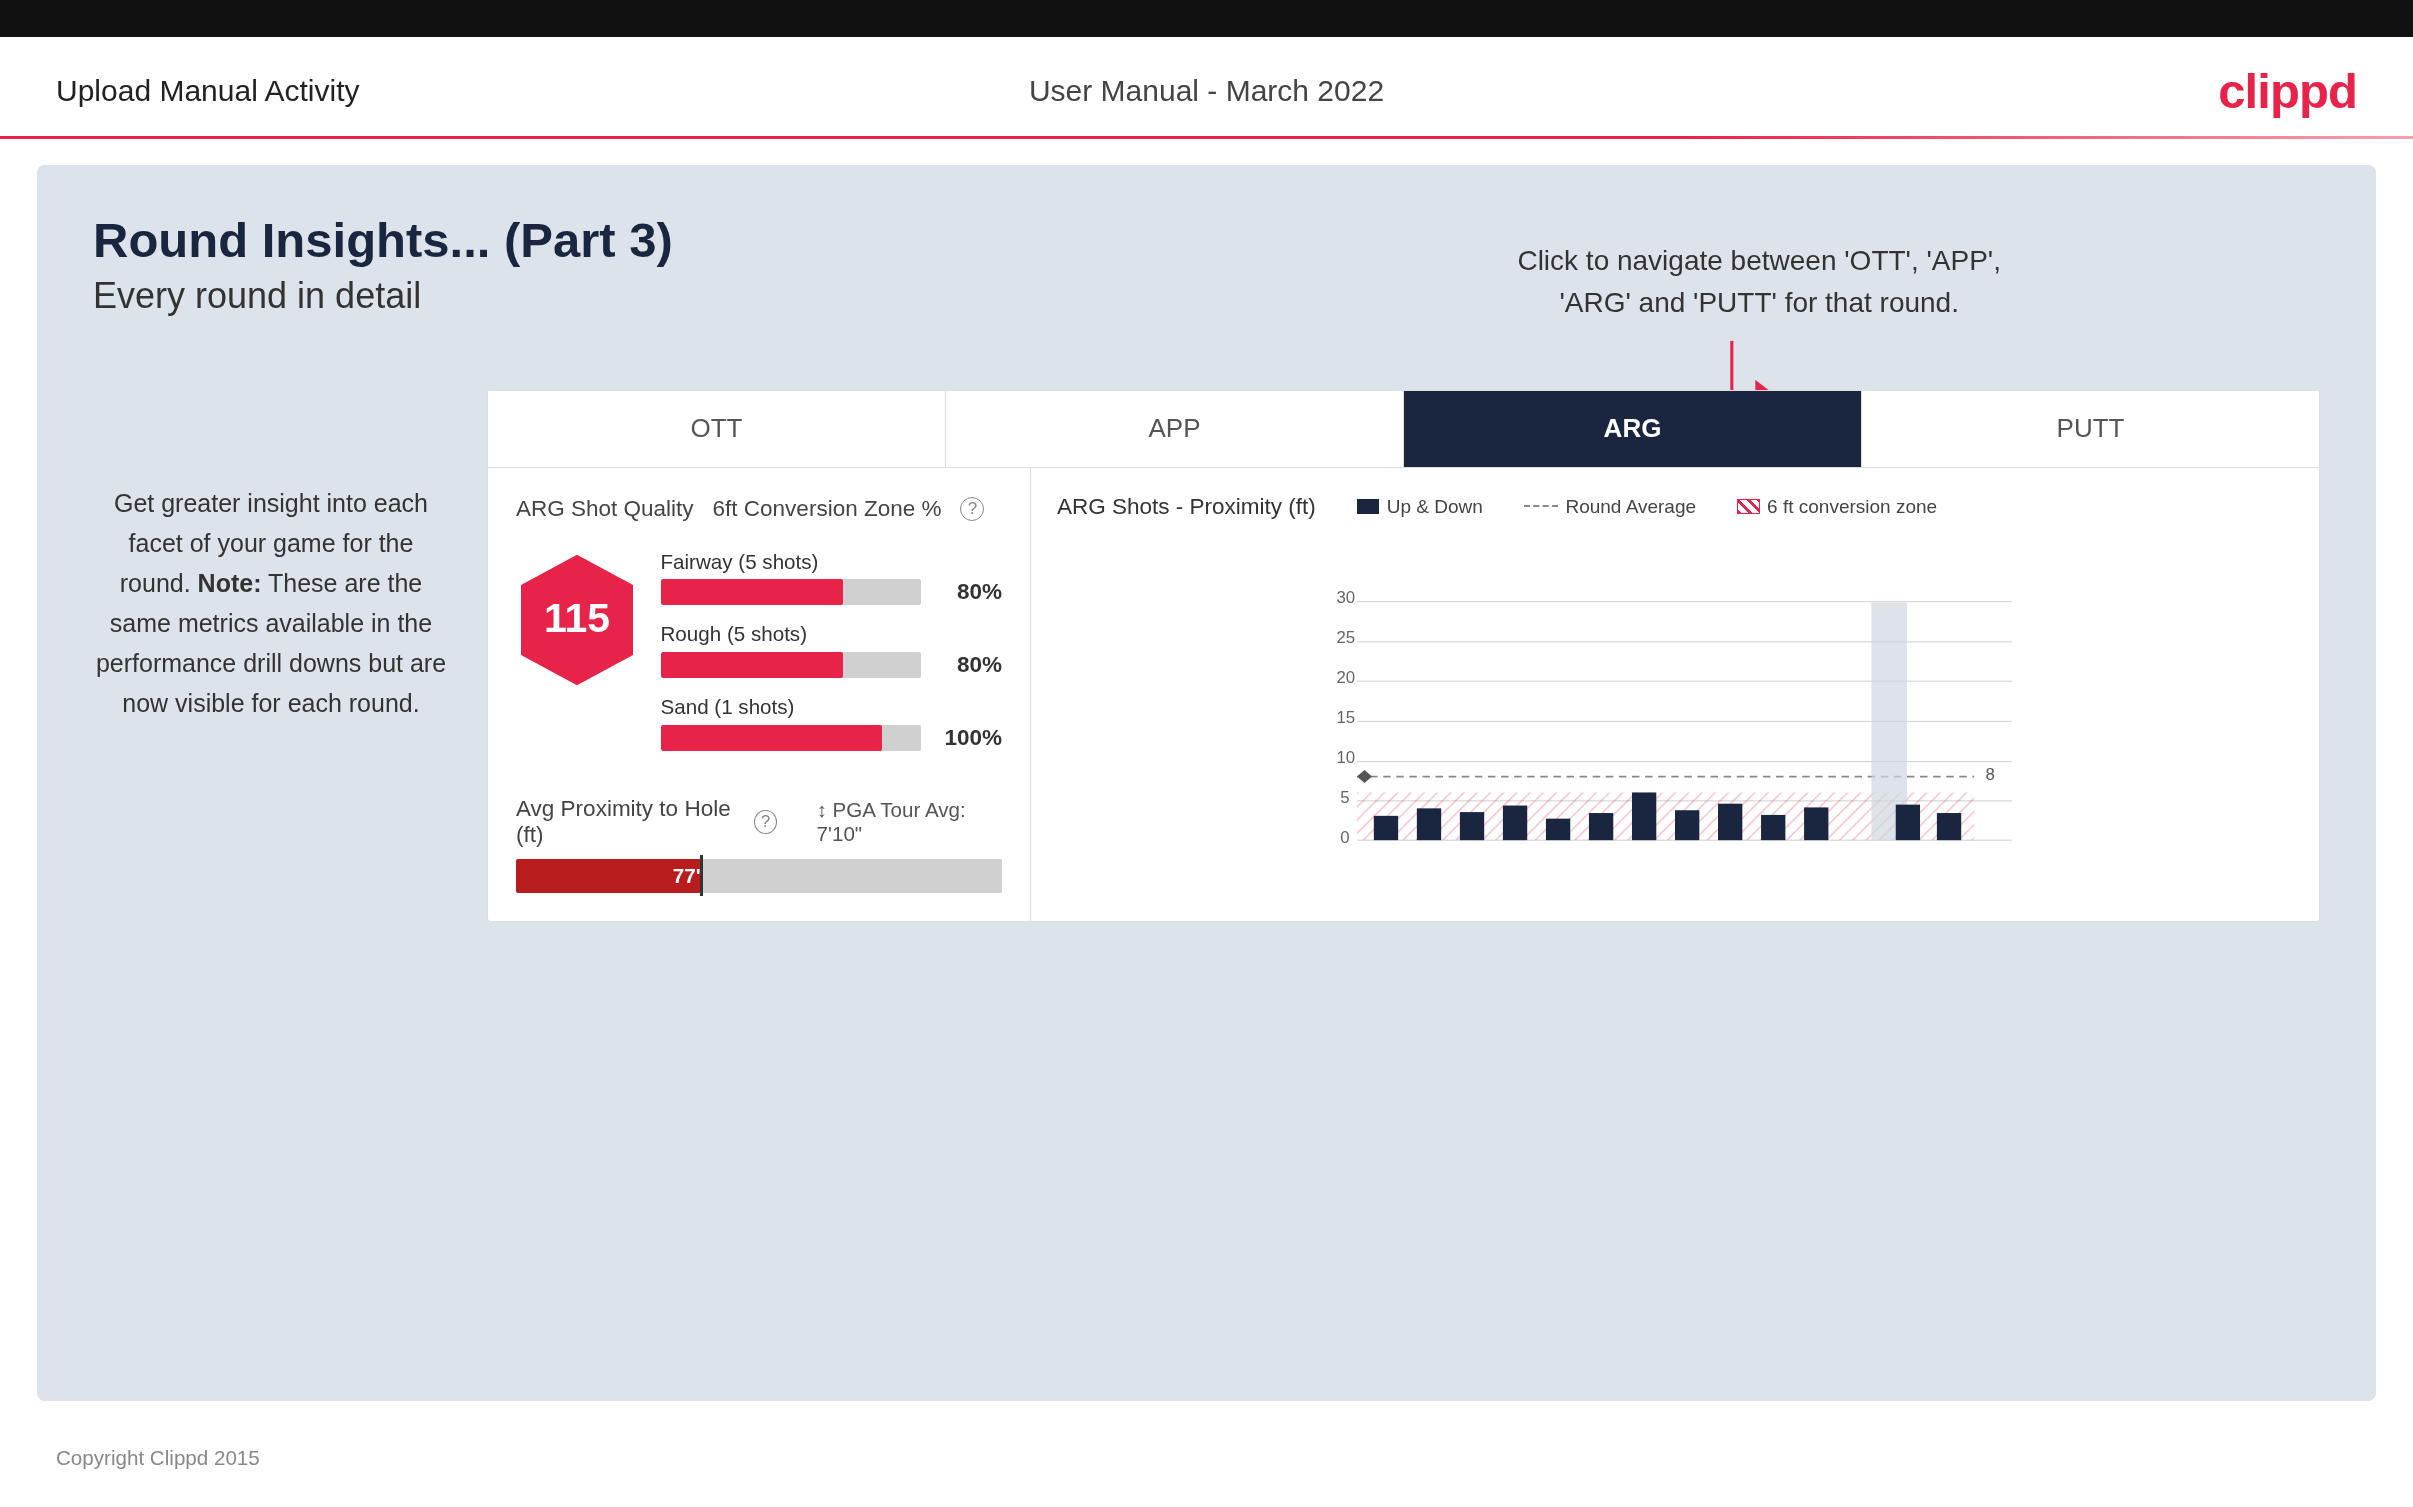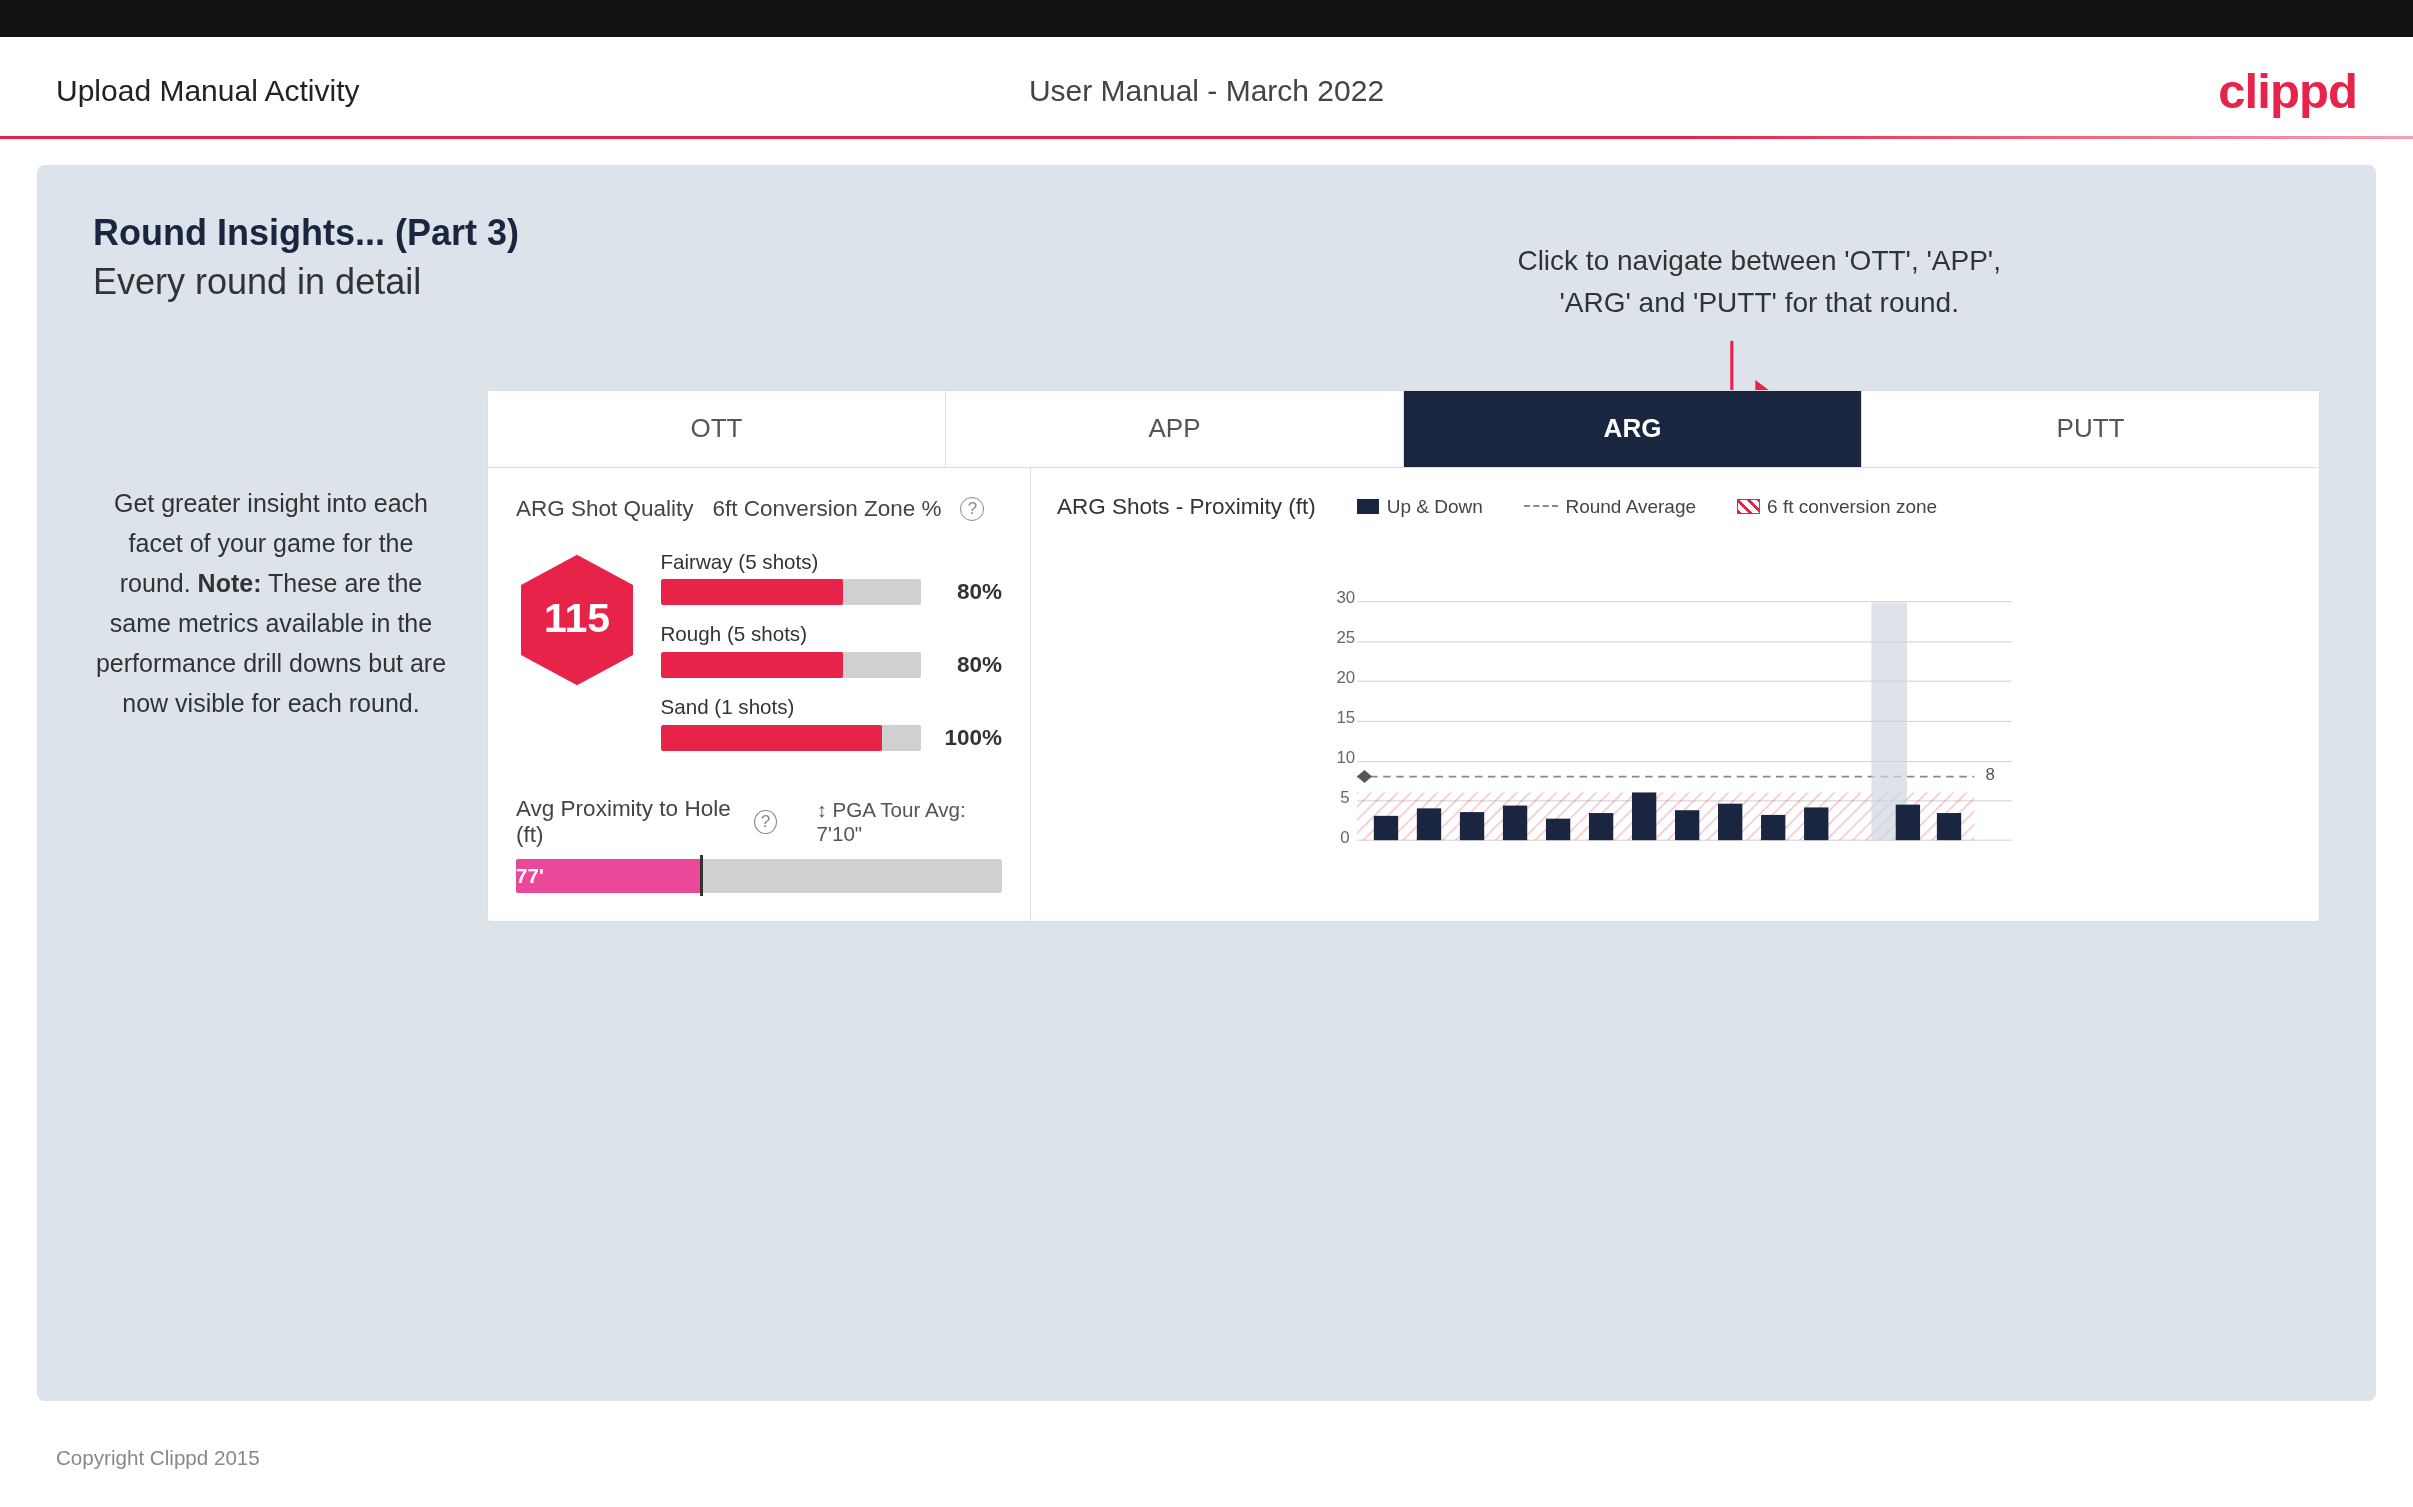--- a/index.html
+++ b/index.html
@@ -55,21 +55,21 @@
     .main-content {
       background: #dde3ea;
       margin: 26px 37px;
       padding: 47px 56px 56px 56px;
       border-radius: 7.5px;
       min-height: 1236px;
       position: relative;
     }
 
     .page-title {
-      font-size: 36px;
+      font-size: 49px;
       font-weight: 700;
       color: #1a2540;
       margin-bottom: 7.5px;
     }
     .page-subtitle {
       font-size: 36px;
       color: #333;
       font-weight: 400;
       margin-bottom: 37px;
     }
@@ -270,25 +270,25 @@
     }
     .proximity-bar-track {
       height: 34px;
       background: #d0d0d0;
       border-radius: 1.9px;
       position: relative;
       overflow: visible;
     }
     .proximity-bar-fill {
       height: 100%;
-      background: #ec4899;
+      background: #b91c1c;
       border-radius: 1.9px;
       display: flex;
       align-items: center;
-      justify-content: flex-start;
+      justify-content: flex-end;
       color: #fff;
       font-size: 20.6px;
       font-weight: 600;
       width: 38%;
     }
     .proximity-cursor {
       position: absolute;
       right: calc(62% - 1.9px);
       top: -3.7px;
       bottom: -3.7px;

